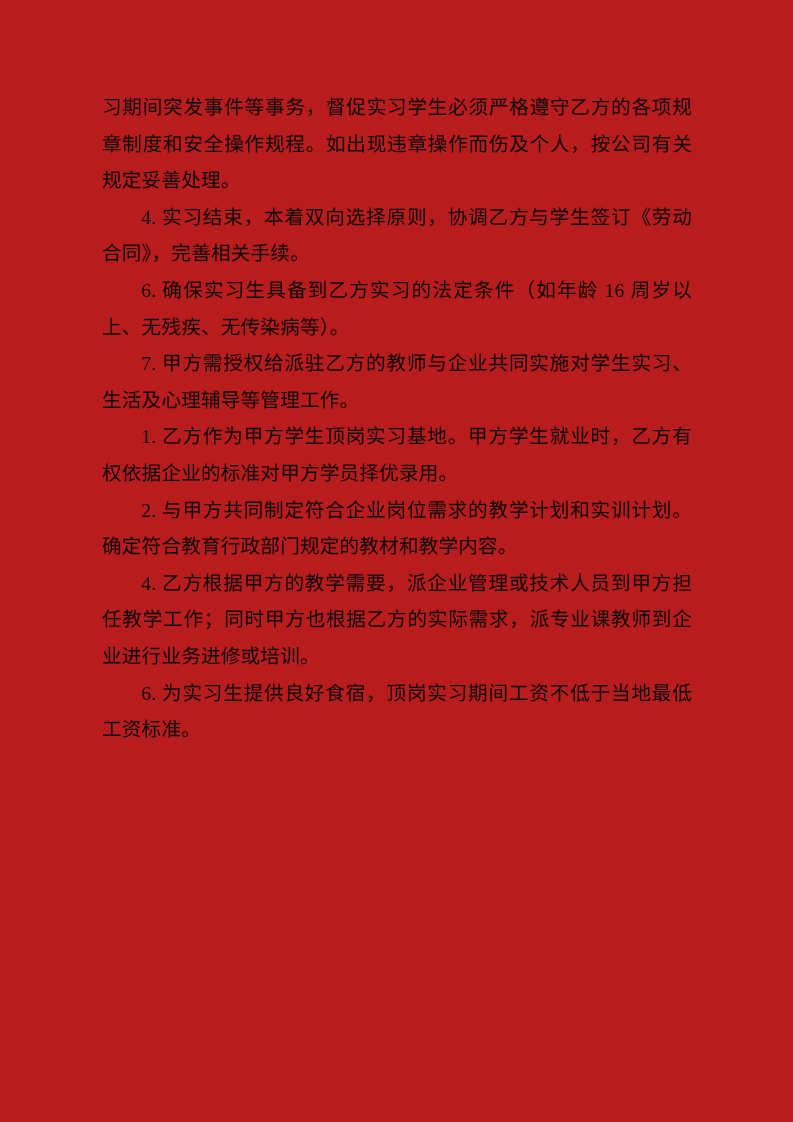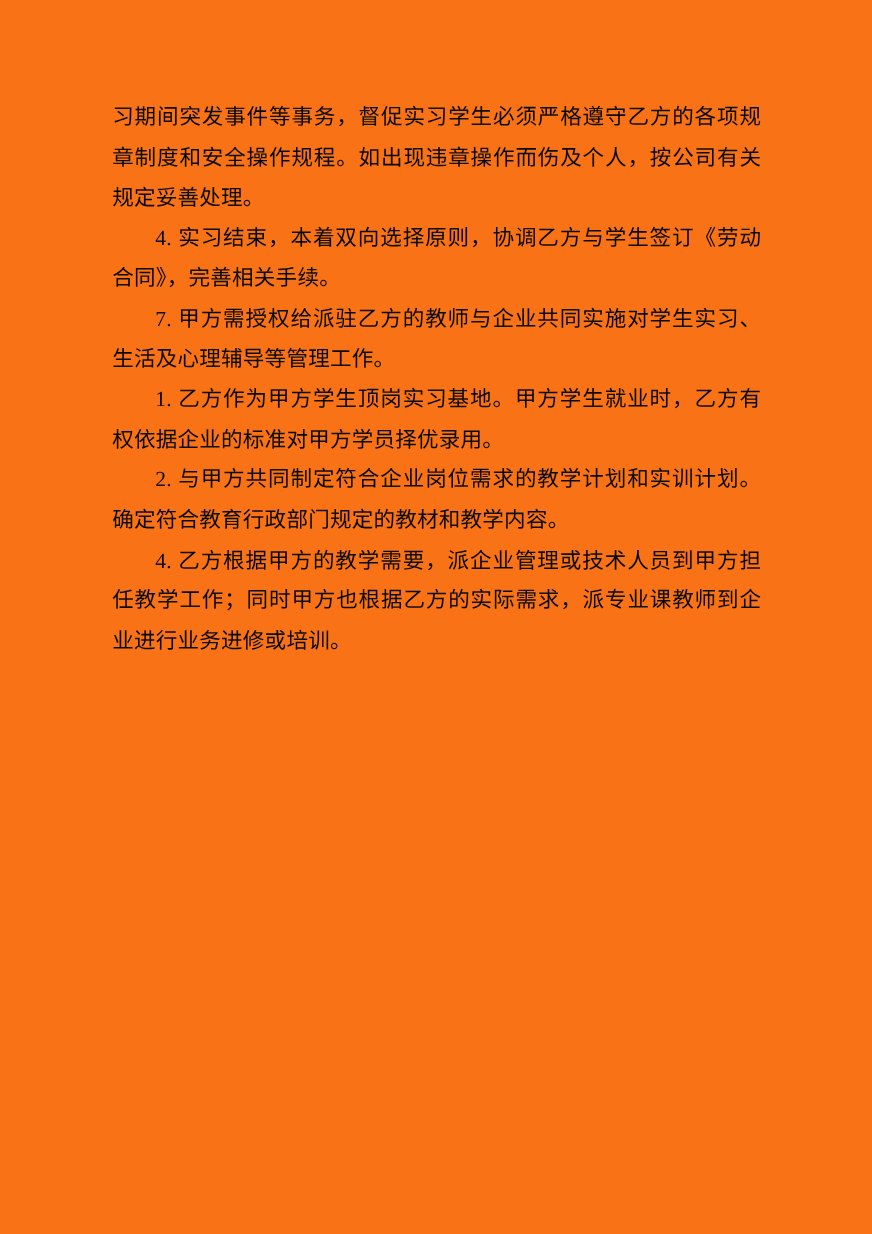--- a/index.html
+++ b/index.html
@@ -10,21 +10,21 @@
   body {
     width: 793px;
     height: 1122px;
     overflow: hidden;
     font-family: "Liberation Serif", "DejaVu Serif", serif;
   }
   .page {
     position: relative;
     width: 793px;
     height: 1122px;
-    background: #f97316;
+    background: #b91c1c;
     box-sizing: border-box;
     padding: 90px 101px 0 102px;
   }
   .doc-text p.para {
     margin: 0;
     padding: 0;
     font-size: 19.6px;
     line-height: 36.6px;
     color: #0a0a0a;
     text-align: justify;
@@ -37,18 +37,20 @@
     font-family: Liberation Serif, serif;
   }
 </style>
 </head>
 <body>
 
 <main class="page">
   <div class="doc-text" id="doc-text">
       <p class="para">习期间突发事件等事务，督促实习学生必须严格遵守乙方的各项规章制度和安全操作规程。如出现违章操作而伤及个人，按公司有关规定妥善处理。</p>
       <p class="para indent">4. 实习结束，本着双向选择原则，协调乙方与学生签订《劳动合同》，完善相关手续。</p>
+      <p class="para indent">6. 确保实习生具备到乙方实习的法定条件（如年龄 16 周岁以上、无残疾、无传染病等）。</p>
       <p class="para indent">7. 甲方需授权给派驻乙方的教师与企业共同实施对学生实习、生活及心理辅导等管理工作。</p>
       <p class="para indent">1. 乙方作为甲方学生顶岗实习基地。甲方学生就业时，乙方有权依据企业的标准对甲方学员择优录用。</p>
       <p class="para indent">2. 与甲方共同制定符合企业岗位需求的教学计划和实训计划。确定符合教育行政部门规定的教材和教学内容。</p>
       <p class="para indent">4. 乙方根据甲方的教学需要，派企业管理或技术人员到甲方担任教学工作；同时甲方也根据乙方的实际需求，派专业课教师到企业进行业务进修或培训。</p>
+      <p class="para indent">6. 为实习生提供良好食宿，顶岗实习期间工资不低于当地最低工资标准。</p>
     </div>
 </main>
 
 </body></html>

